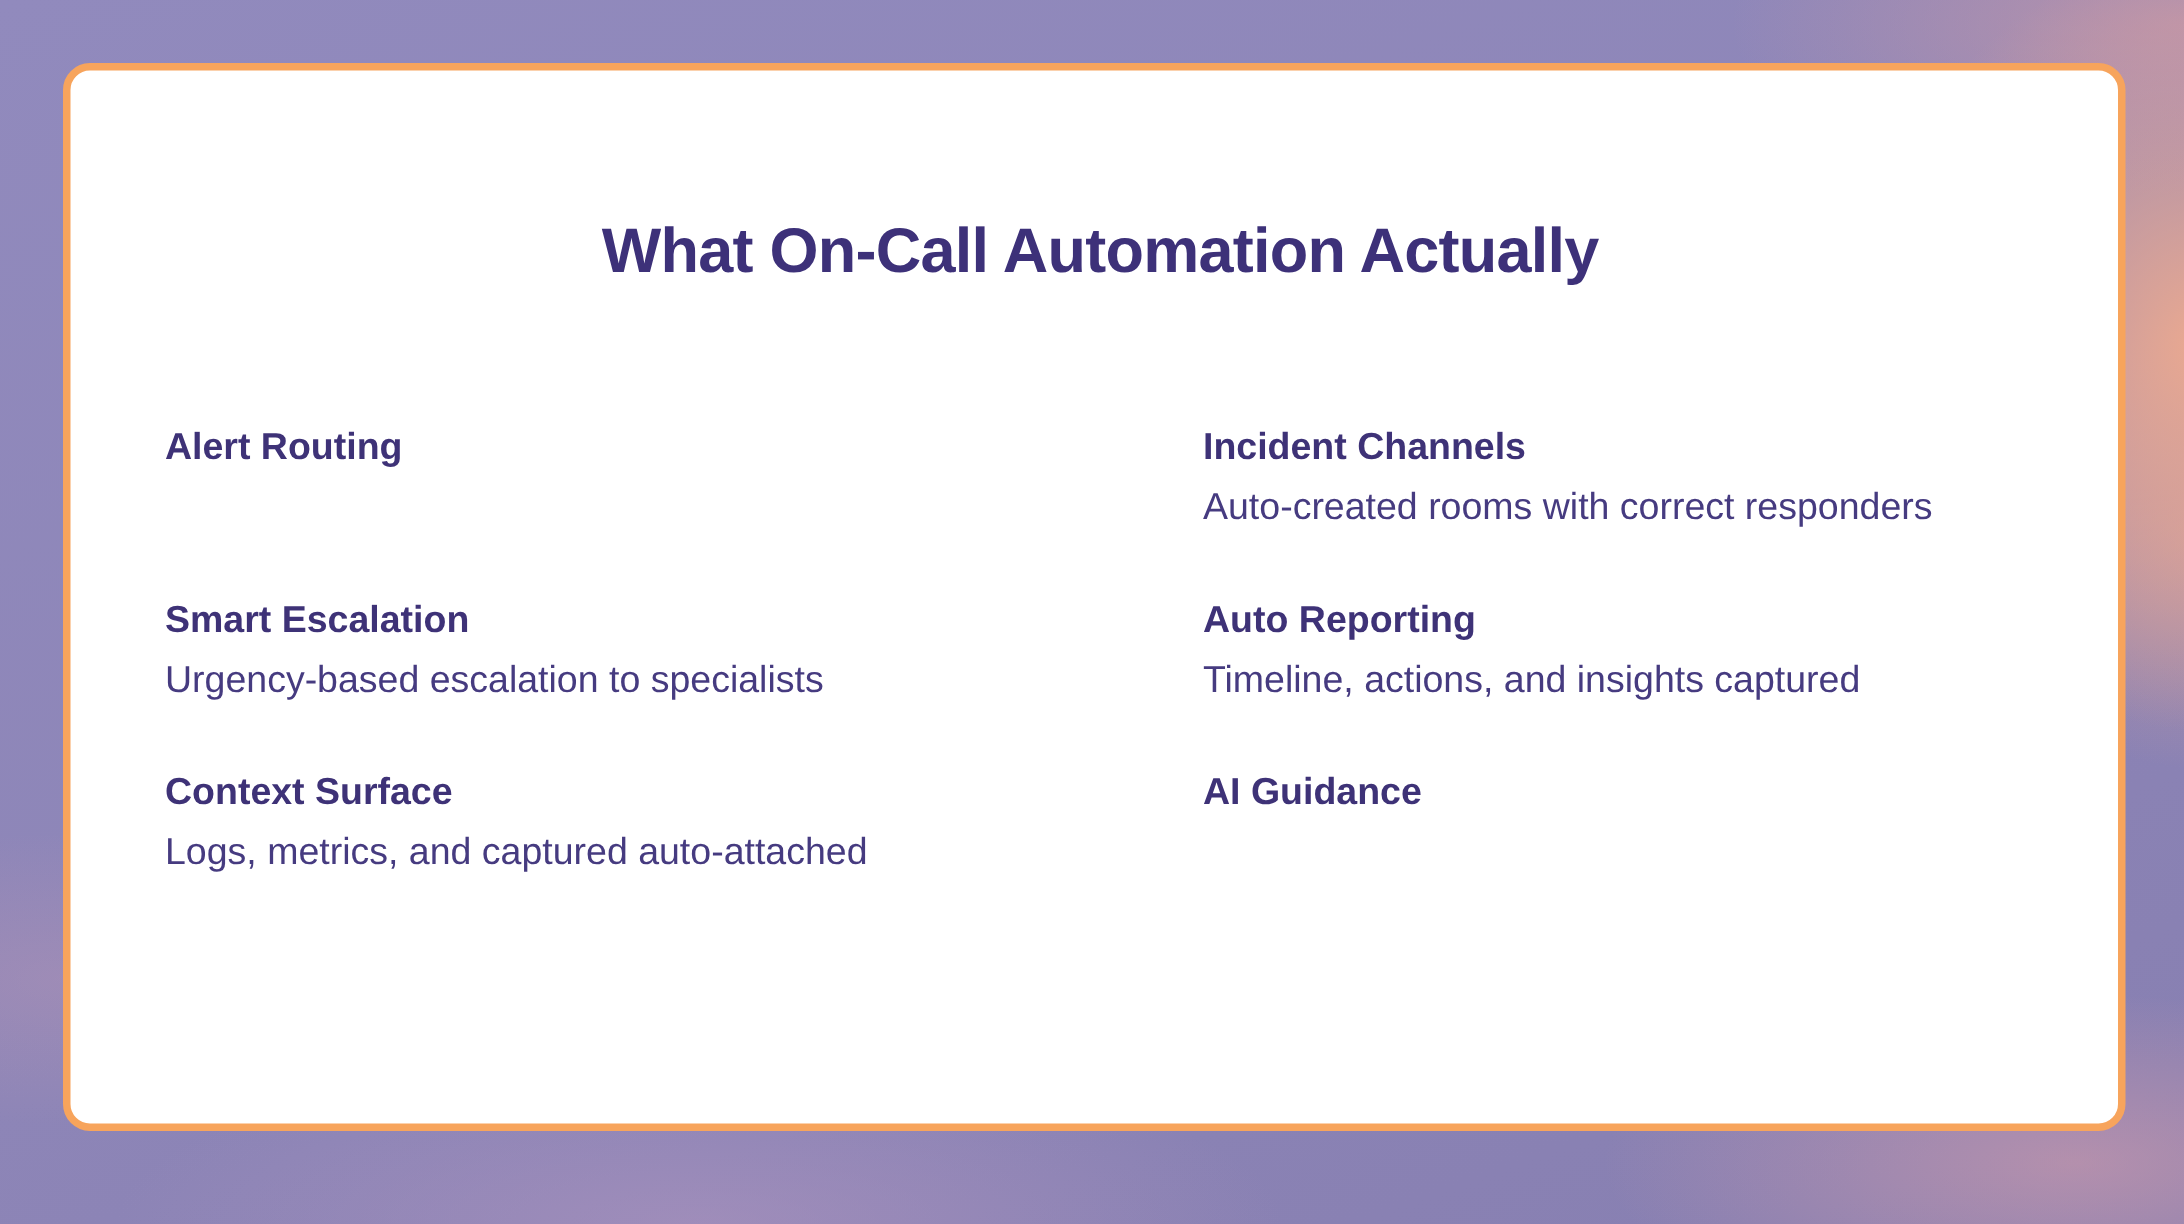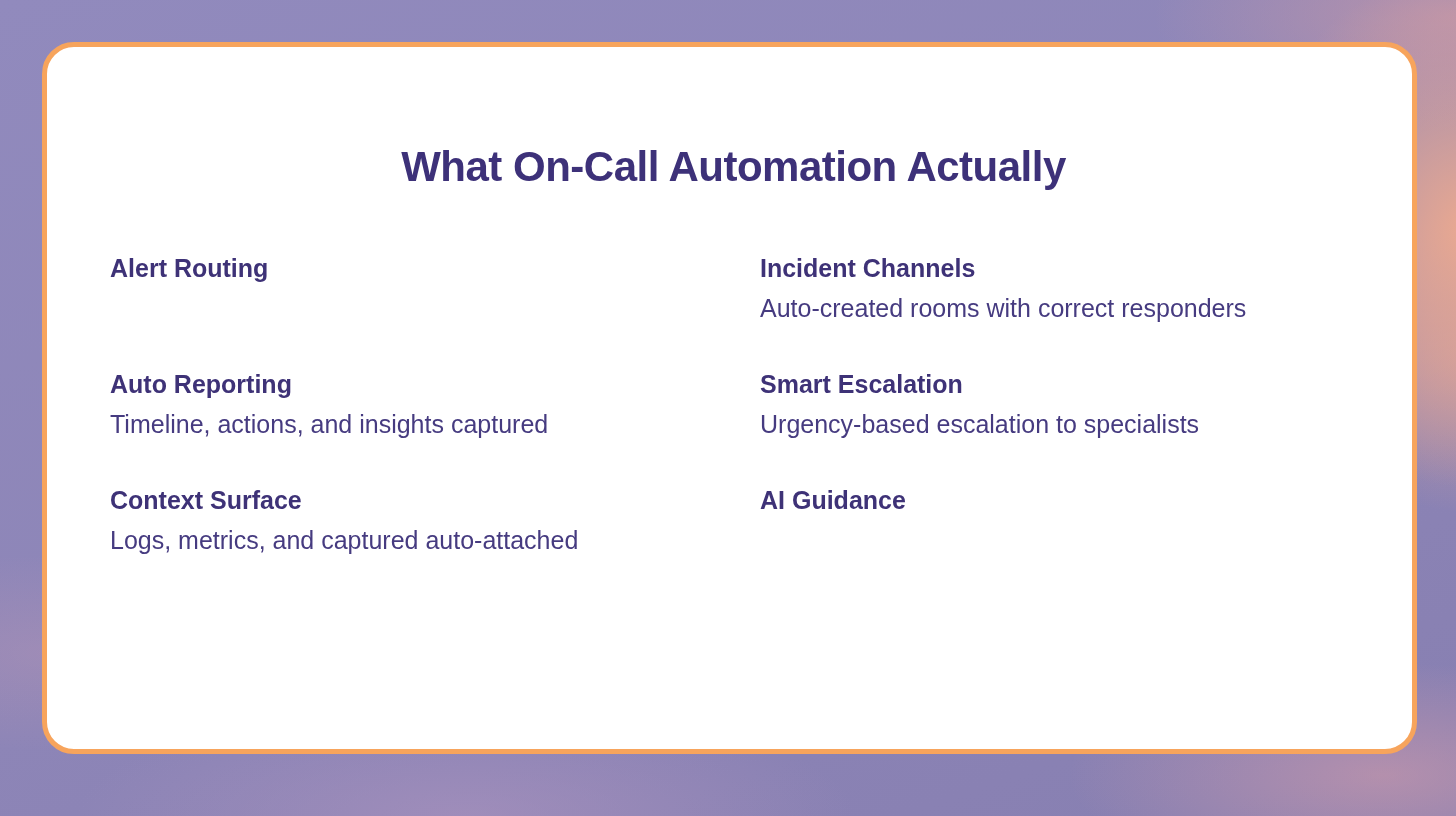--- a/index.html
+++ b/index.html
@@ -22,39 +22,40 @@
   }
 
   .card {
     position: absolute;
     left: 42px;
     top: 42px;
     right: 39px;
     bottom: 62px;
     background: #ffffff;
     border: 5px solid #f7a45c;
-    border-radius: 32px;
+    border-radius: 18px;
     padding: 68px 55px 0 63px;
   }
 
   .title {
     text-align: center;
     color: #3d3179;
     font-size: 42px;
     font-weight: 800;
     line-height: 1.16;
     letter-spacing: -0.5px;
   }
 
   .features {
-    margin-top: 60px;
+    margin-top: 90px;
     display: grid;
     grid-template-columns: 650px 1fr;
     row-gap: 43px;
     column-gap: 0;
+    gap: 42px;
   }
 
   .feature-item { }
 
   .feature-heading {
     color: #3e3277;
     font-size: 25px;
     font-weight: 700;
     line-height: 1.3;
     margin: 0 0 8px 0;
@@ -80,26 +81,26 @@
 
     <div class="feature-item">
       <h2 class="feature-heading">Alert Routing</h2>
     </div>
     <div class="feature-item">
       <h2 class="feature-heading">Incident Channels</h2>
       <p class="feature-description">Auto-created rooms with correct responders</p>
     </div>
 
     <div class="feature-item">
+      <h2 class="feature-heading">Smart Escalation</h2>
+      <p class="feature-description">Urgency-based escalation to specialists</p>
+    </div>
+    <div class="feature-item">
       <h2 class="feature-heading">Auto Reporting</h2>
       <p class="feature-description">Timeline, actions, and insights captured</p>
-    </div>
-    <div class="feature-item">
-      <h2 class="feature-heading">Smart Escalation</h2>
-      <p class="feature-description">Urgency-based escalation to specialists</p>
     </div>
 
     <div class="feature-item">
       <h2 class="feature-heading">Context Surface</h2>
       <p class="feature-description">Logs, metrics, and captured auto-attached</p>
     </div>
     <div class="feature-item">
       <h2 class="feature-heading">AI Guidance</h2>
     </div>
 

